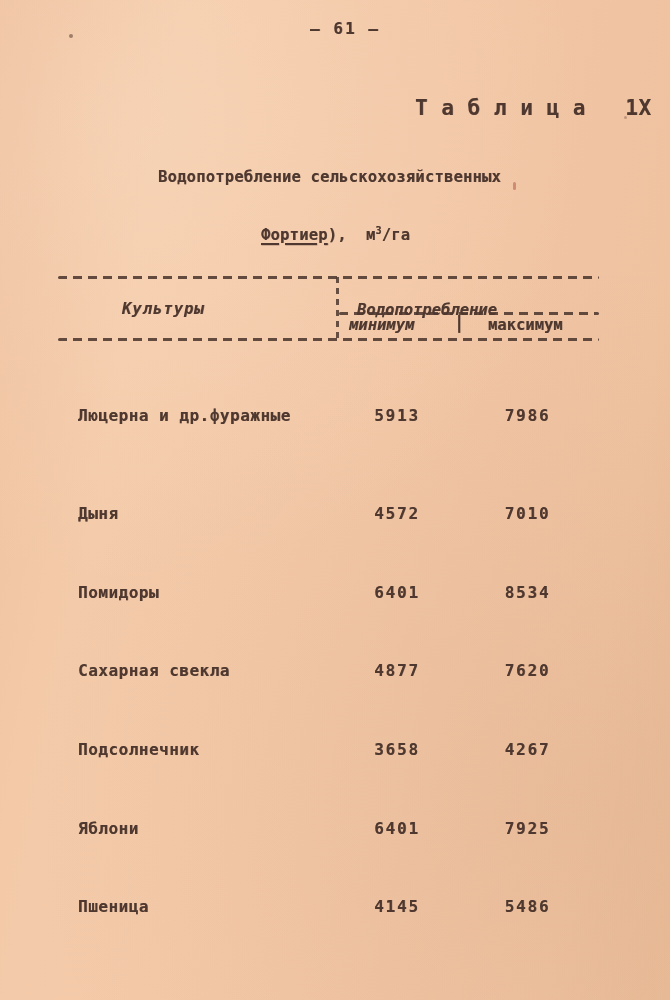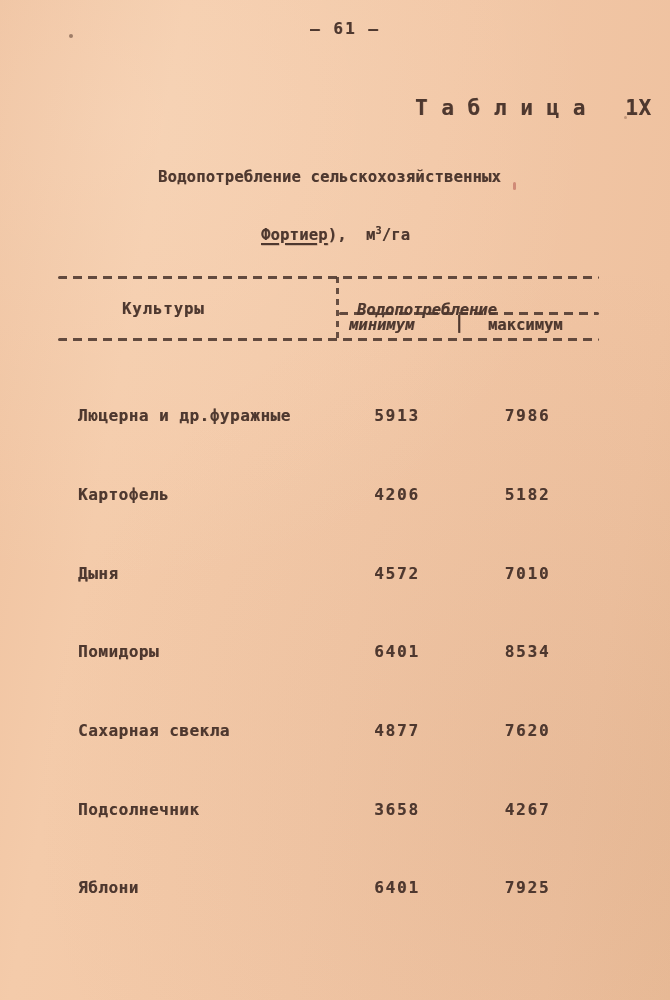--- a/index.html
+++ b/index.html
@@ -55,21 +55,21 @@
     opacity:.88;border-radius:2px;
   }
   .hline.top{left:0;right:0;top:0;}
   .hline.mid{left:281px;right:0;top:36px;}
   .hline.bottom{left:0;right:0;top:62px;}
   .vsep{
     position:absolute;left:278px;top:1px;width:2.5px;height:62px;
     background:repeating-linear-gradient(180deg,var(--ink) 0 6px,transparent 6px 11px);
     opacity:.85;
   }
-  .crops-h{position:absolute;left:64px;top:24px;letter-spacing:1px;}
+  .crops-h{position:absolute;left:64px;top:24px;letter-spacing:1px;font-style:italic;}
   .group-h{position:absolute;left:299px;top:25px;font-style:italic;}
   .min-h{position:absolute;left:291px;top:40px;font-style:italic;}
   .vbar{position:absolute;left:396px;top:37px;font-size:17px;}
   .max-h{position:absolute;left:430px;top:40px;}
   
   .tbody{
     position:absolute;left:58px;top:367px;width:541px;
     font-size:16px;
   }
   .row{
@@ -115,25 +115,20 @@
     <div class="max-h">максимум</div>
   </div>
 
   <div class="tbody ink" id="rows">
     <div class="row">
       <div class="cell crop">Люцерна и др.фуражные</div>
       <div class="cell num">5913</div>
       <div class="cell num">7986</div>
     </div>
   
-    <div class="row">
-      <div class="cell crop">Картофель</div>
-      <div class="cell num">4206</div>
-      <div class="cell num">5182</div>
-    </div>
   
     <div class="row">
       <div class="cell crop">Дыня</div>
       <div class="cell num">4572</div>
       <div class="cell num">7010</div>
     </div>
   
     <div class="row">
       <div class="cell crop">Помидоры</div>
       <div class="cell num">6401</div>
@@ -151,20 +146,25 @@
       <div class="cell num">3658</div>
       <div class="cell num">4267</div>
     </div>
   
     <div class="row">
       <div class="cell crop">Яблони</div>
       <div class="cell num">6401</div>
       <div class="cell num">7925</div>
     </div>
   
+    <div class="row">
+      <div class="cell crop">Пшеница</div>
+      <div class="cell num">4145</div>
+      <div class="cell num">5486</div>
+    </div>
   
     
   
     
   
     
   
     
   
     

